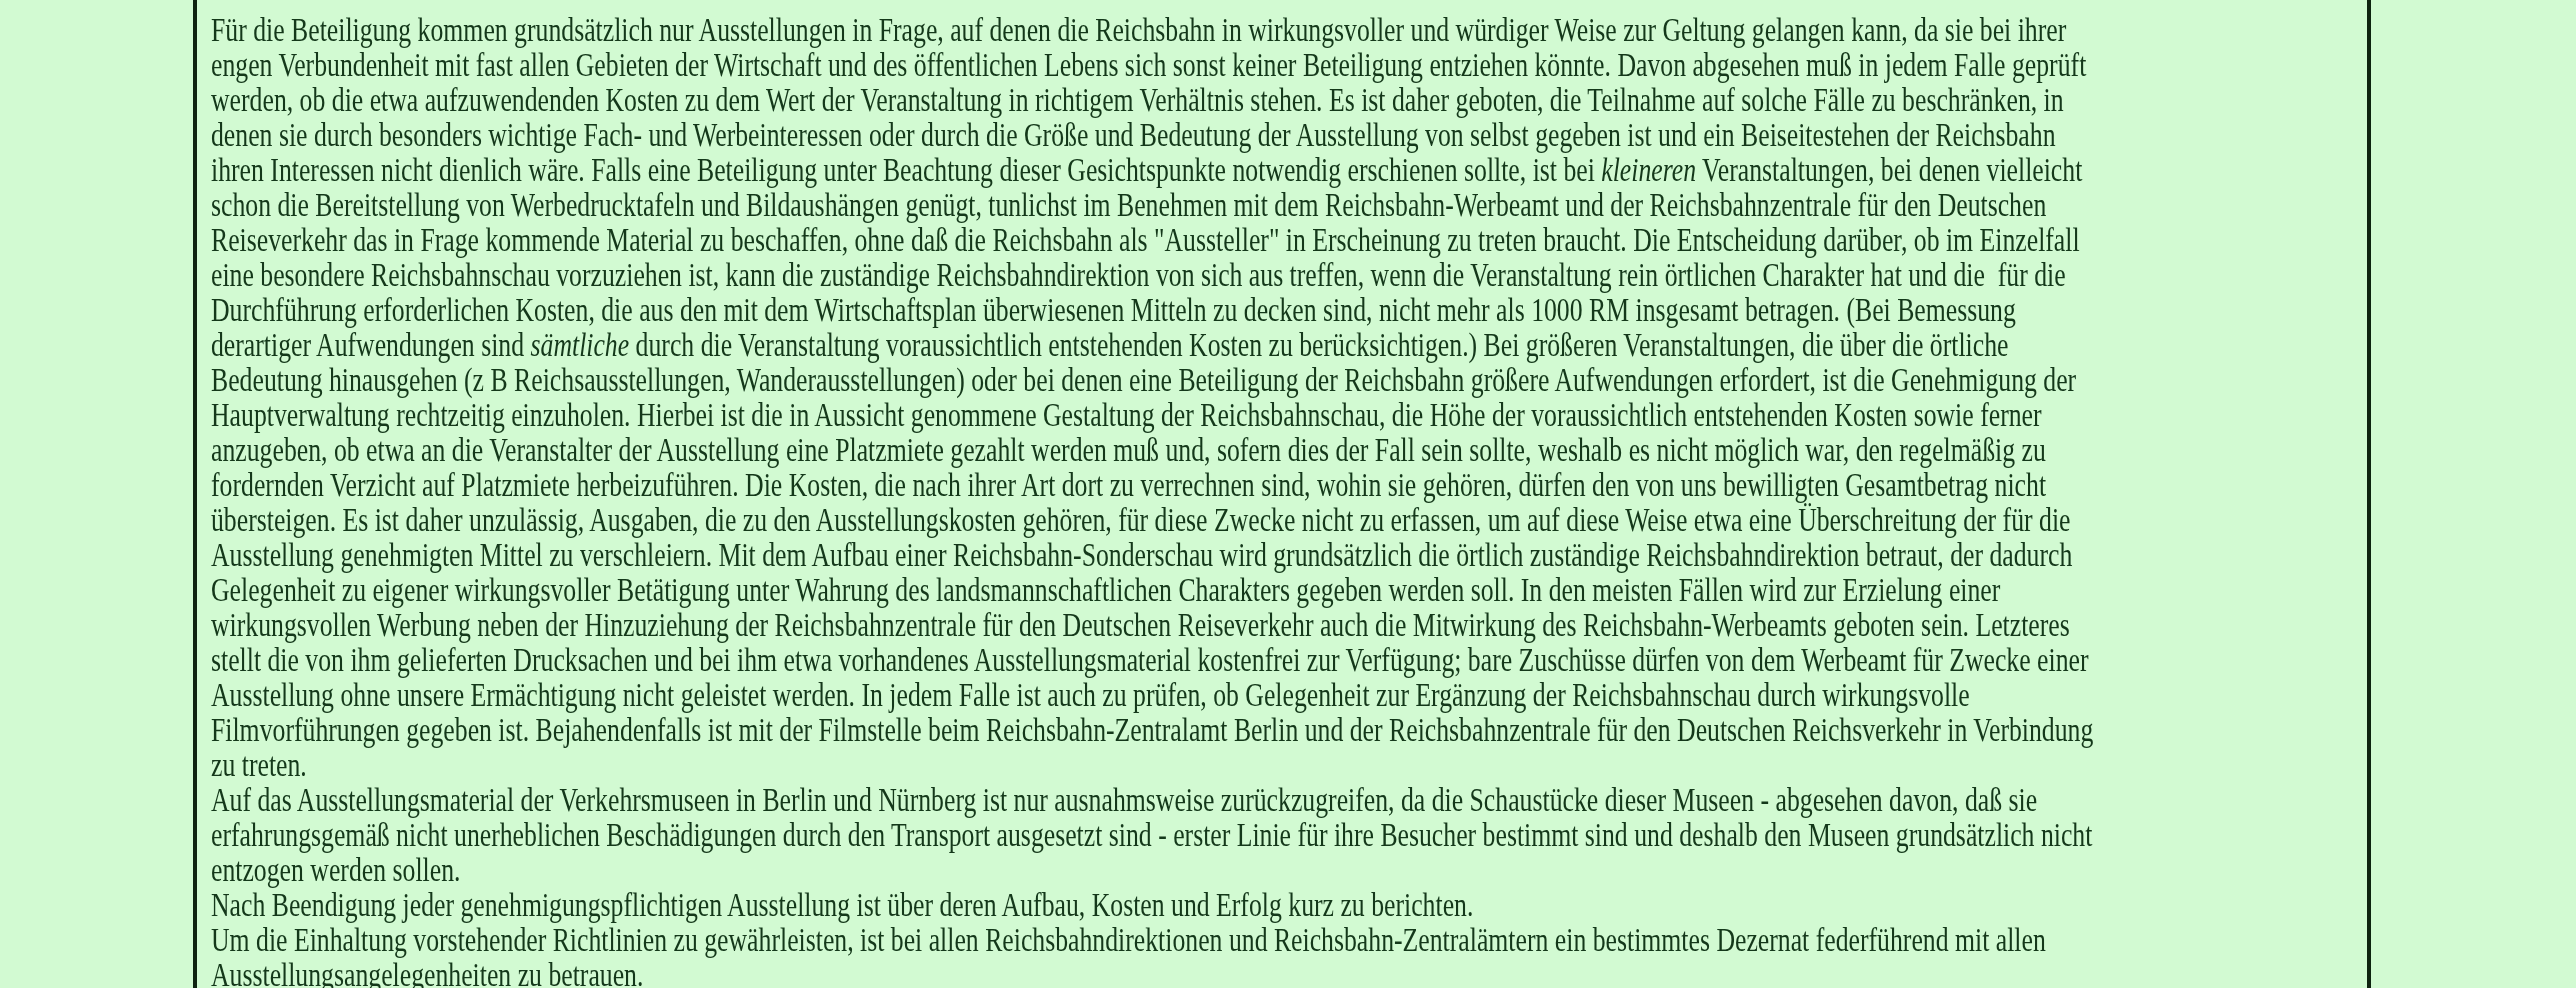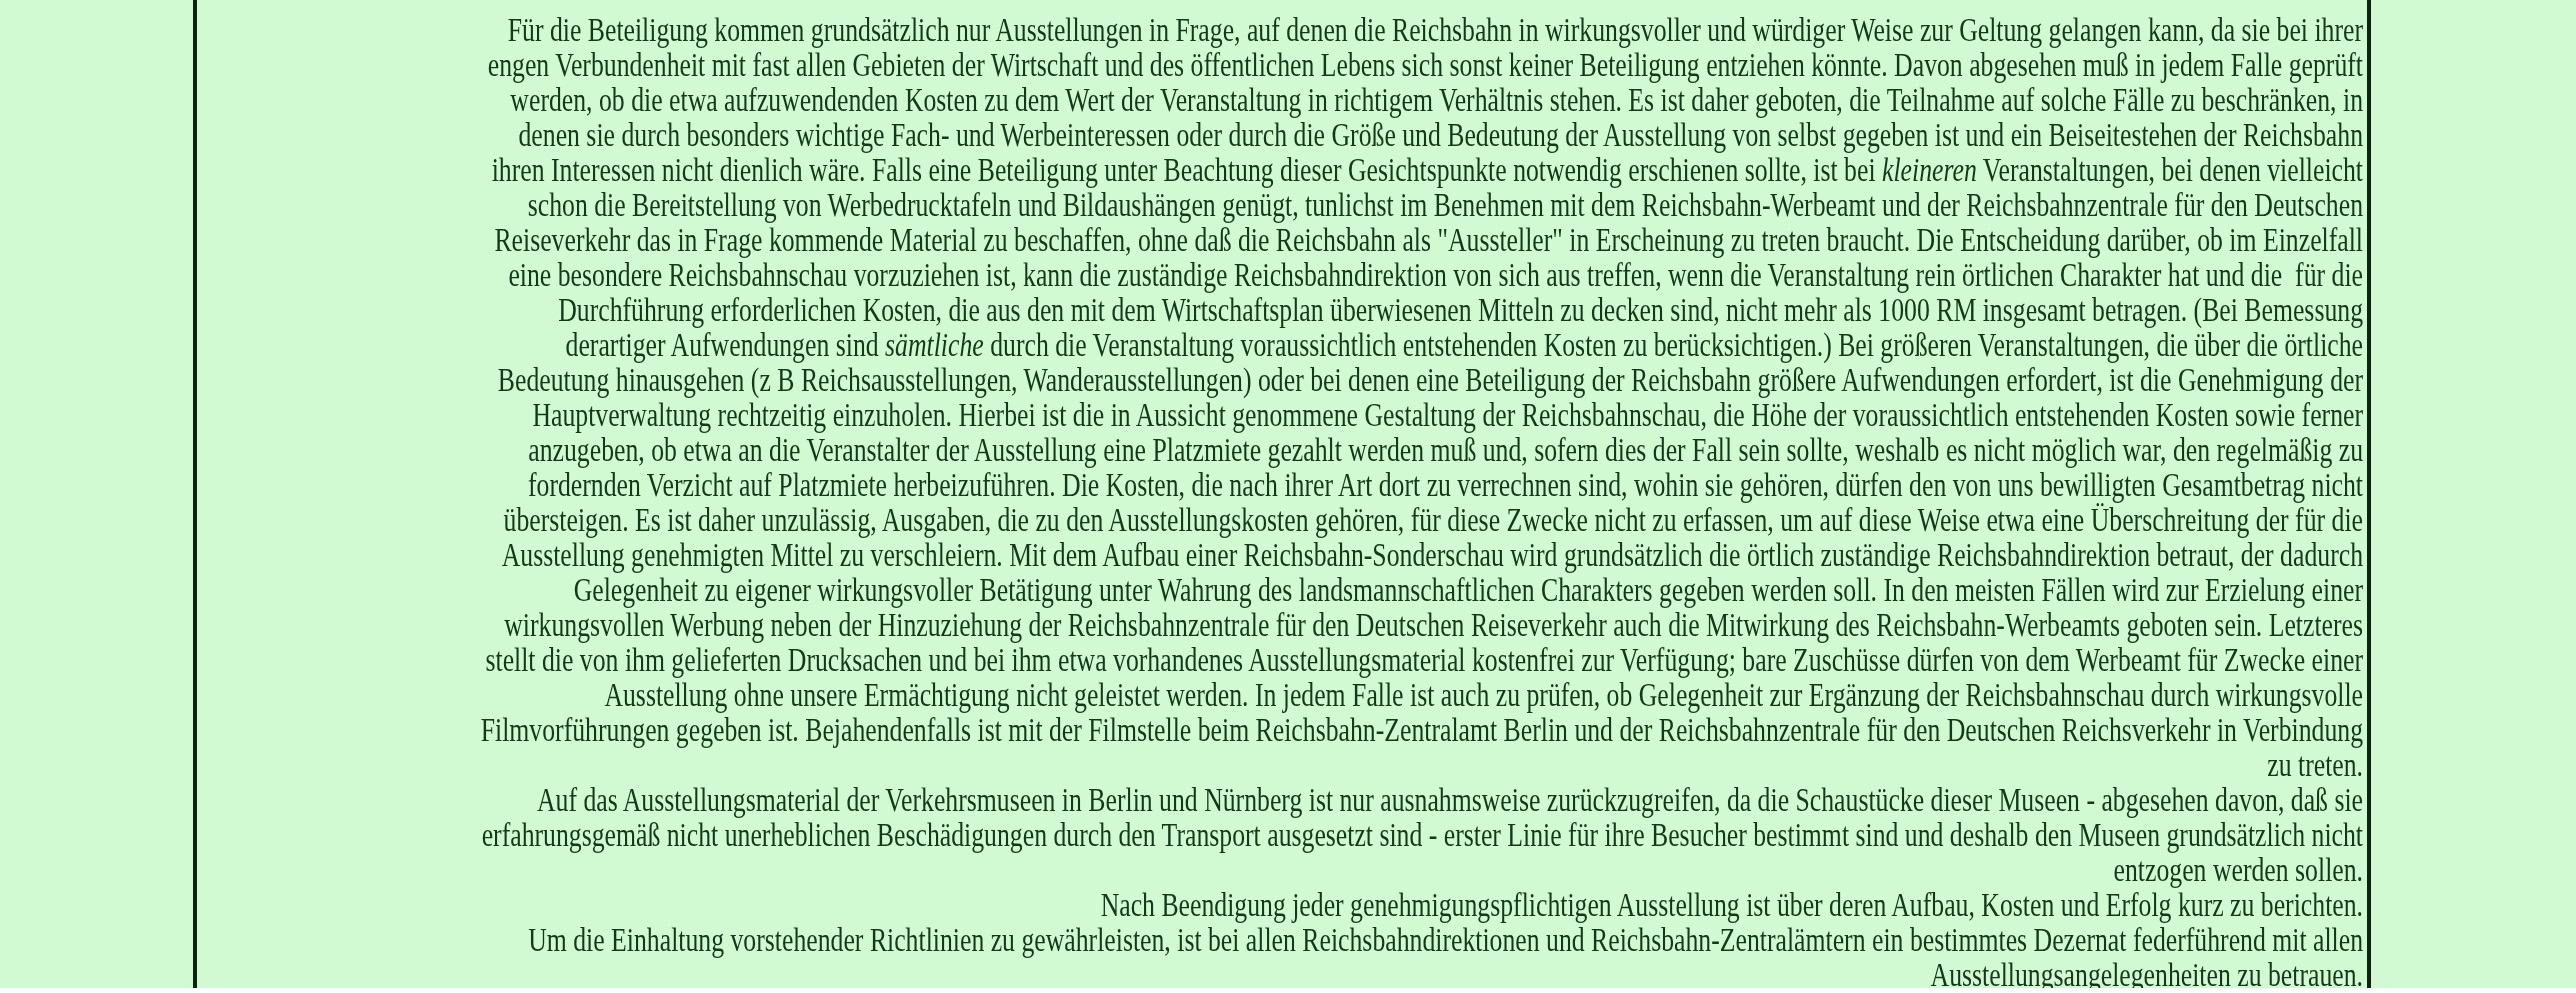--- a/index.html
+++ b/index.html
@@ -7,21 +7,20 @@
     width: 2576px;
     height: 993px;
     position: relative;
     overflow: hidden;
     background: var(--bg, #d2fad2);
     font-family: "Liberation Serif", serif;
   }
   .page {
     position: absolute;
     inset: 0;
-    text-align: right;
   }
   .rule {
     position: absolute;
     top: 0;
     width: 3.6px;
     height: 988px;
     background: var(--rule, #0e2310);
   }
   .rule-left  { left: 193px; }
   .rule-right { left: 2367px; }

